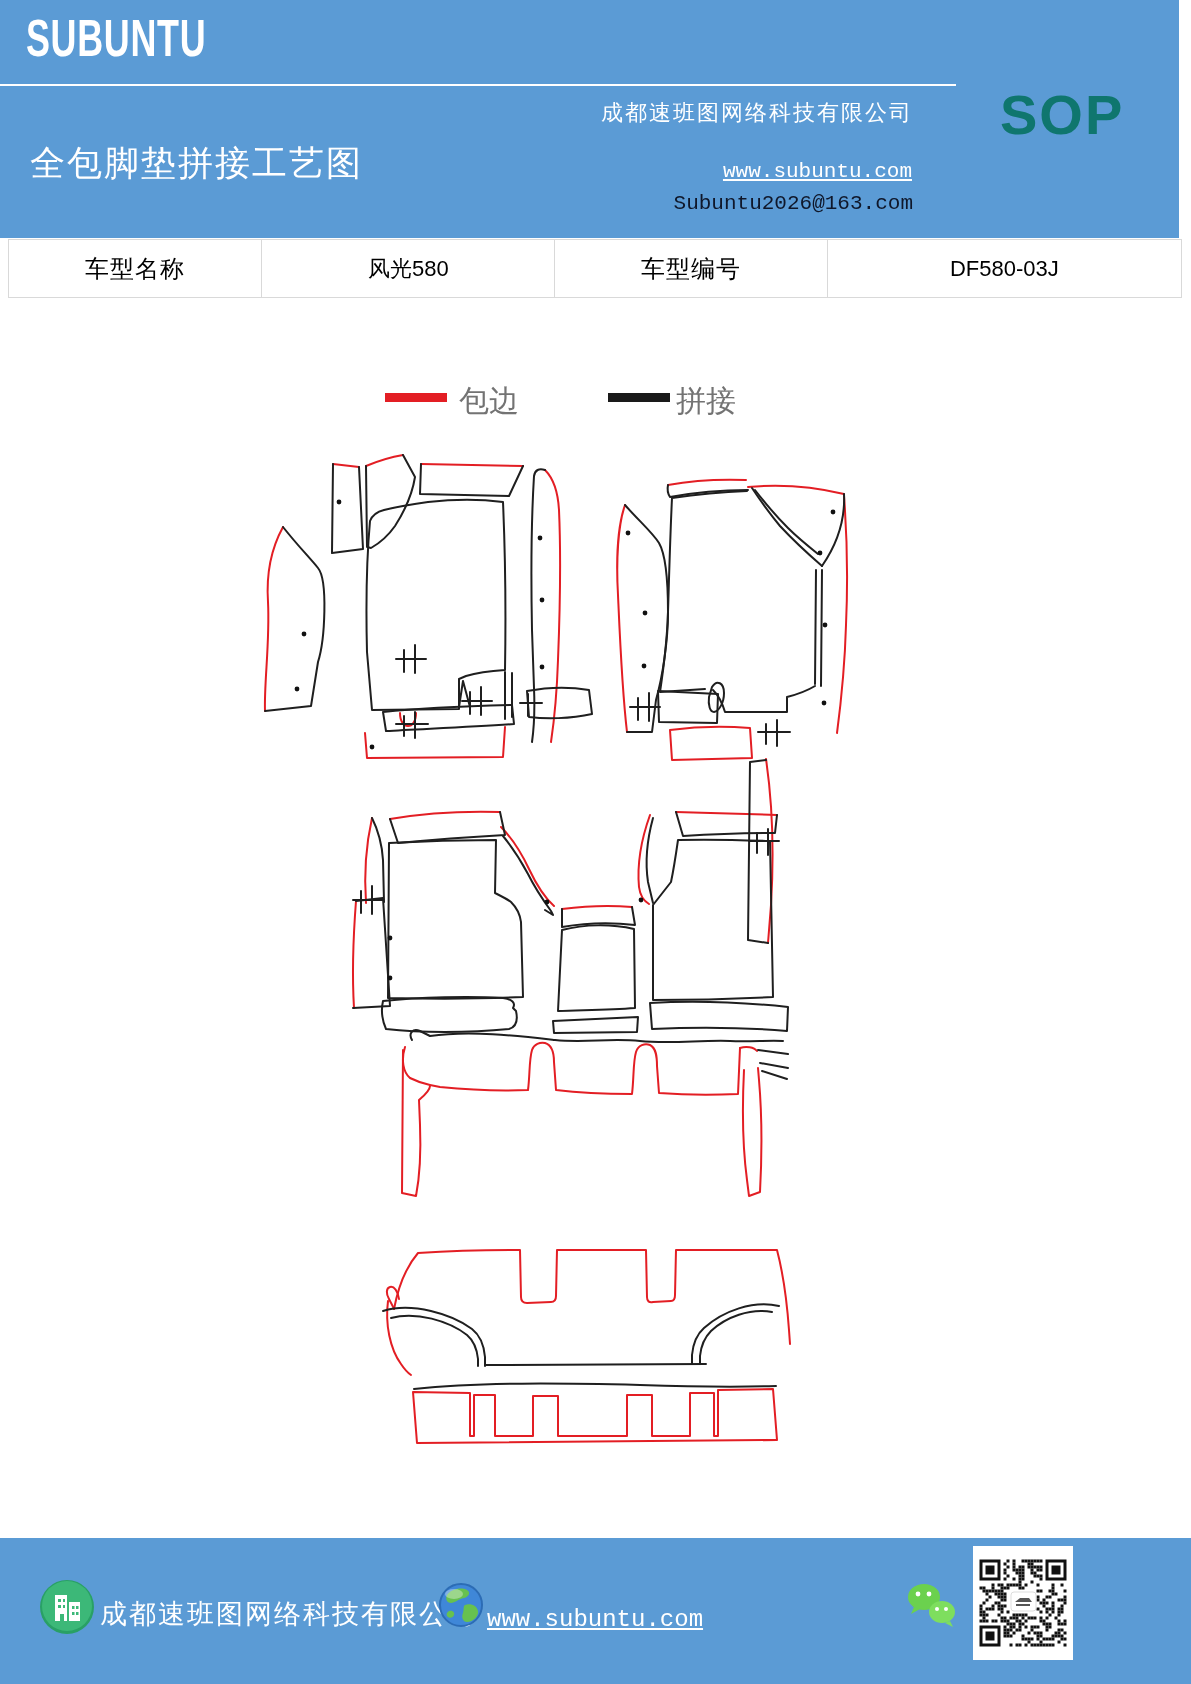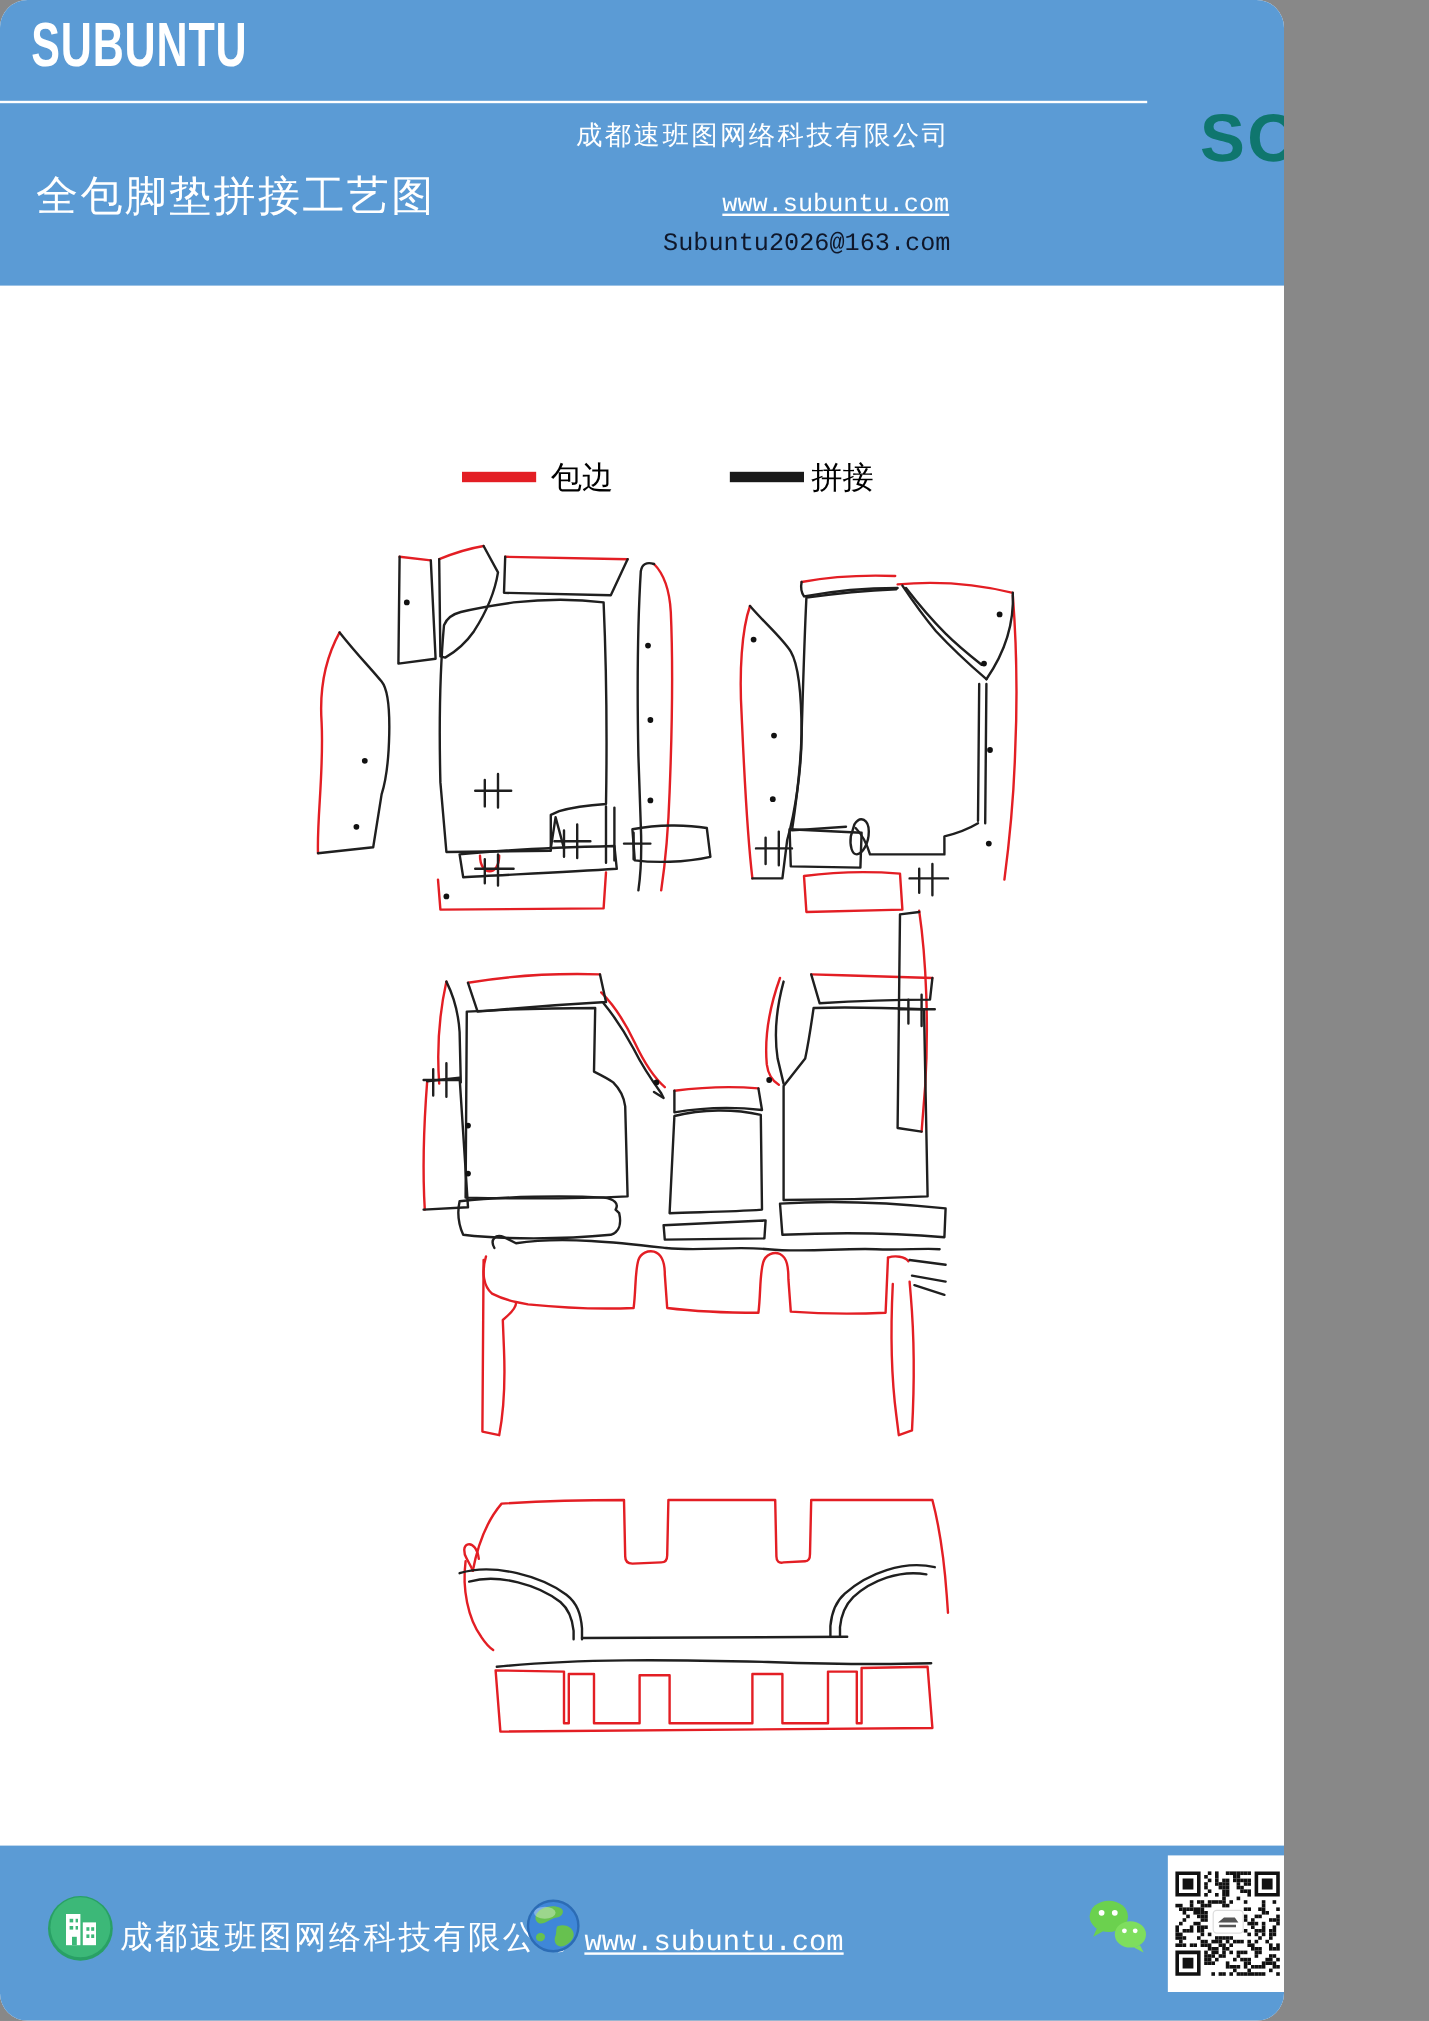--- a/index.html
+++ b/index.html
@@ -1,17 +1,17 @@
 <!DOCTYPE html>
 <html><head>
 <meta charset="utf-8">
 <style>
   html,body{margin:0;padding:0;background:#888;}
-  #page{position:relative;width:1070px;height:1684px;background:#fff;overflow:hidden;
-        font-family:"Liberation Sans","DejaVu Sans",sans-serif;border-radius:23px;}
+  #page{position:relative;width:1191px;height:1684px;background:#fff;overflow:hidden;
+        font-family:"Liberation Sans","DejaVu Sans",sans-serif;}
   .abs{position:absolute;}
   
   #header{left:0;top:0;width:1179px;height:238px;background:#5B9BD5;}
   #hdr-right-margin{left:1179px;top:0;width:12px;height:238px;background:#fff;}
   #logo{left:26px;top:8px;font-size:52px;font-weight:800;color:#fff;
         transform:scaleX(0.69);transform-origin:left top;letter-spacing:1px;
         font-family:"Liberation Sans",sans-serif;}
   #hdr-line{left:0;top:84px;width:956px;height:2px;background:#fff;}
   #hdr-company{right:278px;top:98px;font-size:22px;color:#fff;letter-spacing:2px;
         font-family:"Liberation Serif","DejaVu Serif",serif;}
@@ -22,21 +22,21 @@
   #hdr-mail{right:278px;top:192px;font-size:21px;color:#0f172a;
         font-family:"Liberation Mono","DejaVu Sans Mono",monospace;}
   #sop{left:1000px;top:58px;font-size:56px;font-weight:800;color:#0f766e;letter-spacing:2px;margin-top:24px;}
   
   #info-table{left:8px;top:239px;width:1174px;border-collapse:collapse;table-layout:fixed;}
   #info-table td{border:1px solid #d9d9d9;height:55px;text-align:center;vertical-align:middle;
         color:#000;background:#fff;}
   td.lbl{font-family:"Liberation Serif","DejaVu Serif",serif;font-size:24px;letter-spacing:1px;}
   td.val{font-family:"Liberation Sans","DejaVu Sans",sans-serif;font-size:22px;}
   
-  .legend-label{font-family:"Liberation Serif","DejaVu Serif",serif;font-size:26px;color:#000000;}
+  .legend-label{font-family:"Liberation Serif","DejaVu Serif",serif;font-size:30px;color:#737373;}
   
   #footer{left:0;top:1538px;width:1191px;height:146px;background:#5B9BD5;}
   #ftr-company{left:100px;top:1596px;font-size:27px;color:#fff;letter-spacing:2px;
         font-family:"Liberation Serif","DejaVu Serif",serif;}
   #ftr-web{left:487px;top:1606px;font-size:24px;color:#fff;text-decoration:underline;
         font-family:"Liberation Mono","DejaVu Sans Mono",monospace;}
   svg{display:block;}
 </style>
 </head>
 <body>
@@ -54,20 +54,26 @@
   <div class="abs" id="sop">SOP</div>
 
   <table class="abs" id="info-table">
     <colgroup>
         <col style="width:253px">
         <col style="width:293px">
         <col style="width:272px">
         <col style="width:354px">
       </colgroup>
     <tbody>
+        <tr>
+      <td class="lbl">车型名称</td>
+      <td class="val">风光580</td>
+      <td class="lbl">车型编号</td>
+      <td class="val">DF580-03J</td>
+    </tr>
   </tbody>
     </table>
 
   <svg class="abs" style="left:385px;top:393px" width="62" height="9">
     <rect x="0" y="0" width="62" height="9" fill="#E31E24"></rect>
   </svg>
   <div class="abs legend-label" style="left:459px;top:381px">包边</div>
   <svg class="abs" style="left:608px;top:393px" width="62" height="9">
     <rect x="0" y="0" width="62" height="9" fill="#1a1a1a"></rect>
   </svg>

